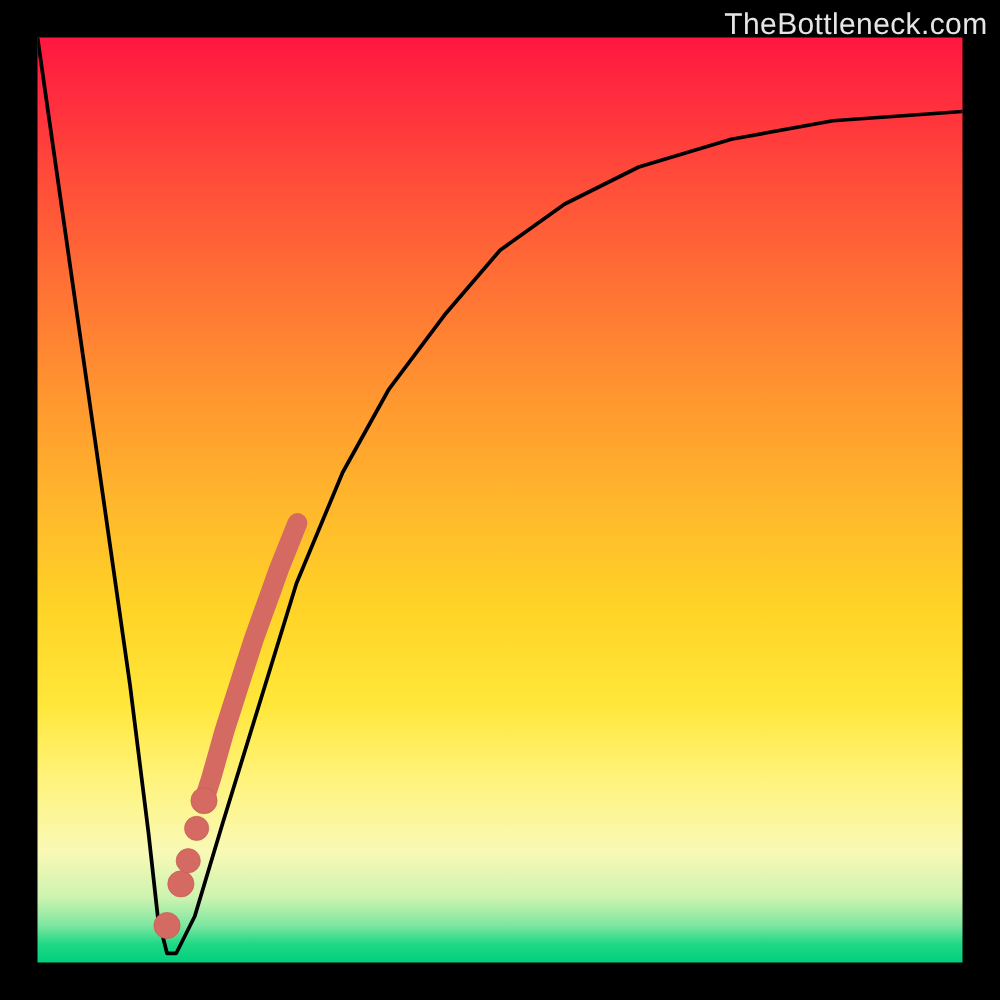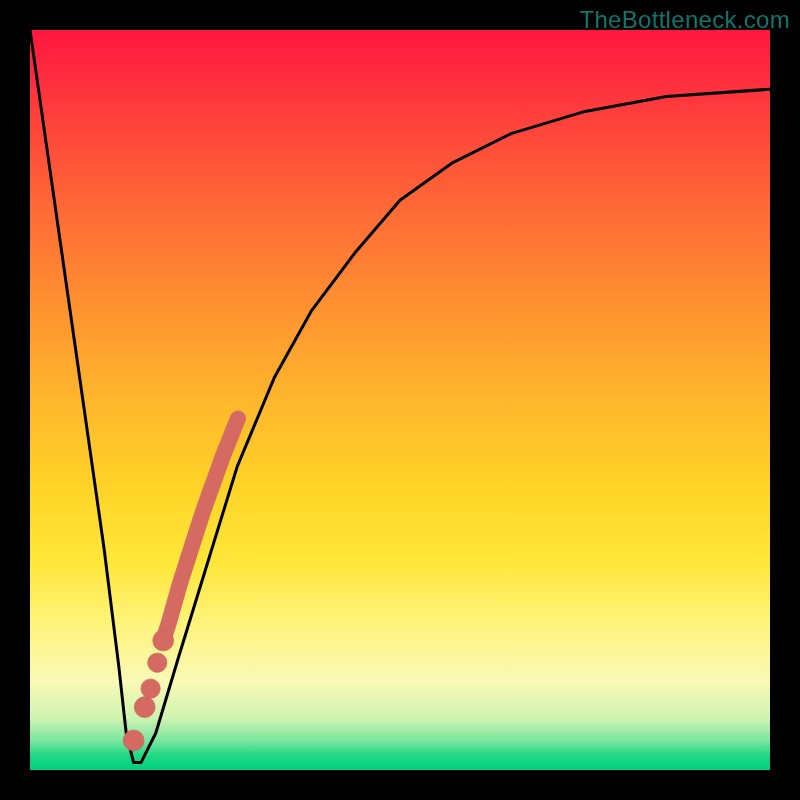--- a/index.html
+++ b/index.html
@@ -36,21 +36,21 @@
       #f9f9b6 88%,
       #cdf3b0 93%,
       #7de6a0 96%,
       #20d885 98%,
       #00cf7d 100%);
   }
   .watermark {
     position: absolute;
     top: 6px;
     right: 10px;
-    color: #0f766e;
+    color: #e5e5e5;
     font-size: 24px;
     font-weight: 400;
     letter-spacing: 0.3px;
     pointer-events: none;
   }
   svg {
     position: absolute;
     left: 0;
     top: 0;
   }

